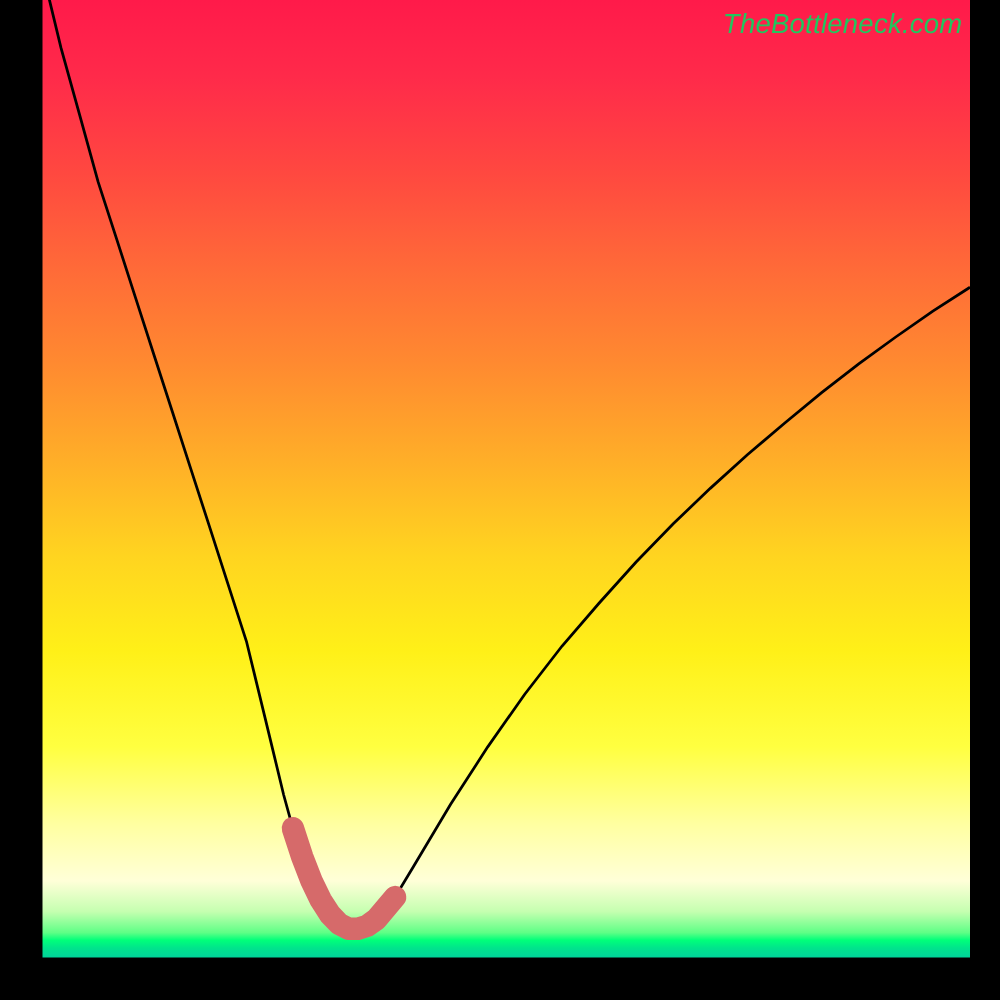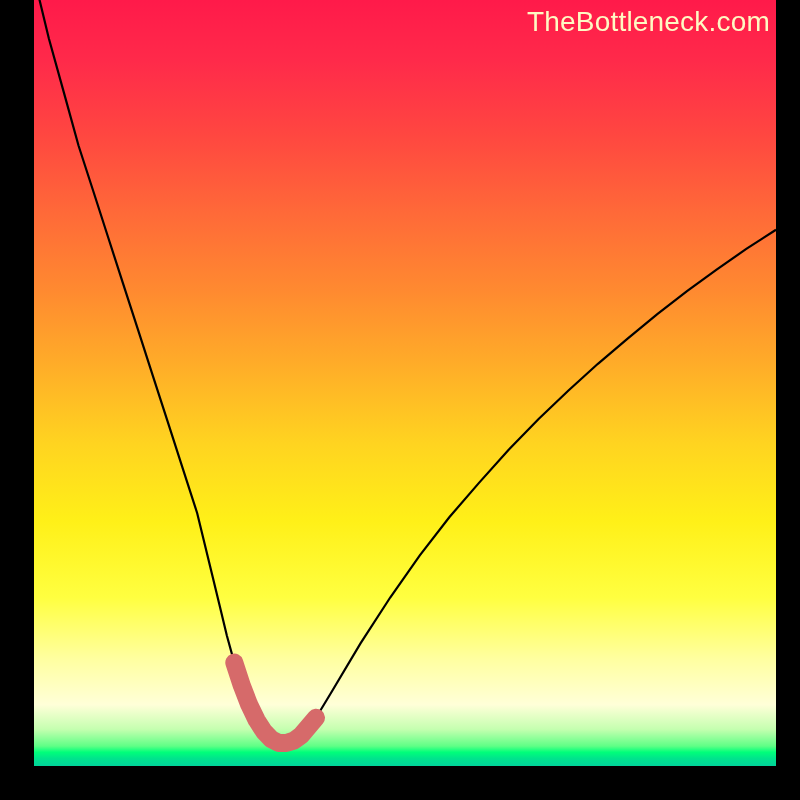--- a/index.html
+++ b/index.html
@@ -33,24 +33,25 @@
       #5fff86 97.4%,
       #00ff7a 98.2%,
       #00e48c 99%,
       #00d49a 100%
     );
   }
   .watermark {
     position: absolute;
     top: 6px;
     right: 30px;
-    color: #fef9c3;
-    font-size: 28px;
+    color: #22c55e;
+    font-size: 22px;
     letter-spacing: 0.2px;
     user-select: none;
+    font-style: italic;
   }
   svg.plot {
     position: absolute;
     left: 34px;
     top: 0;
     width: 742px;
     height: 766px;
     overflow: visible;
   }
 </style>

